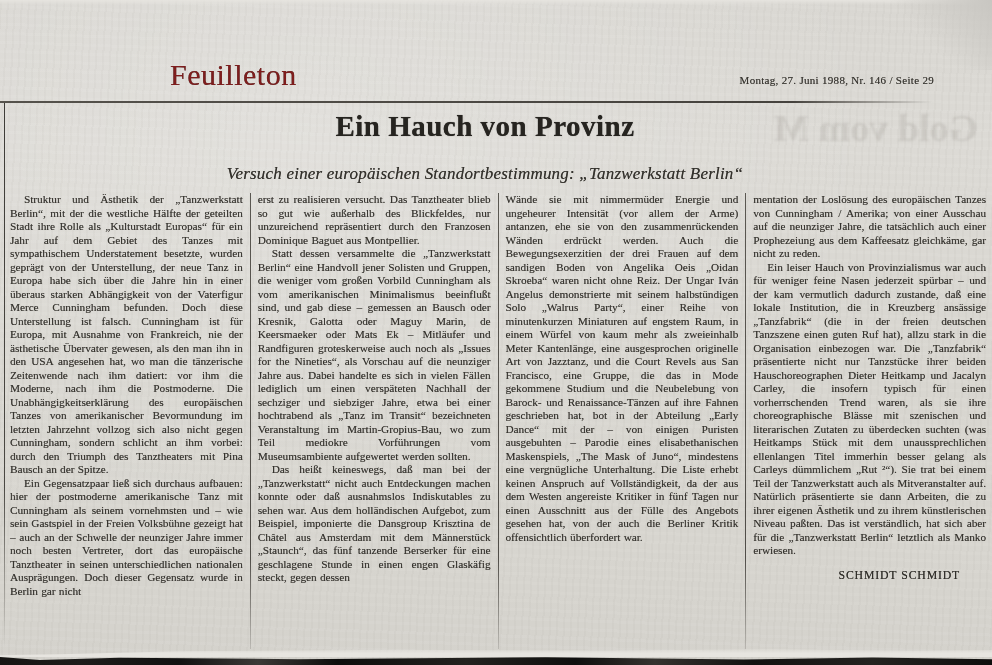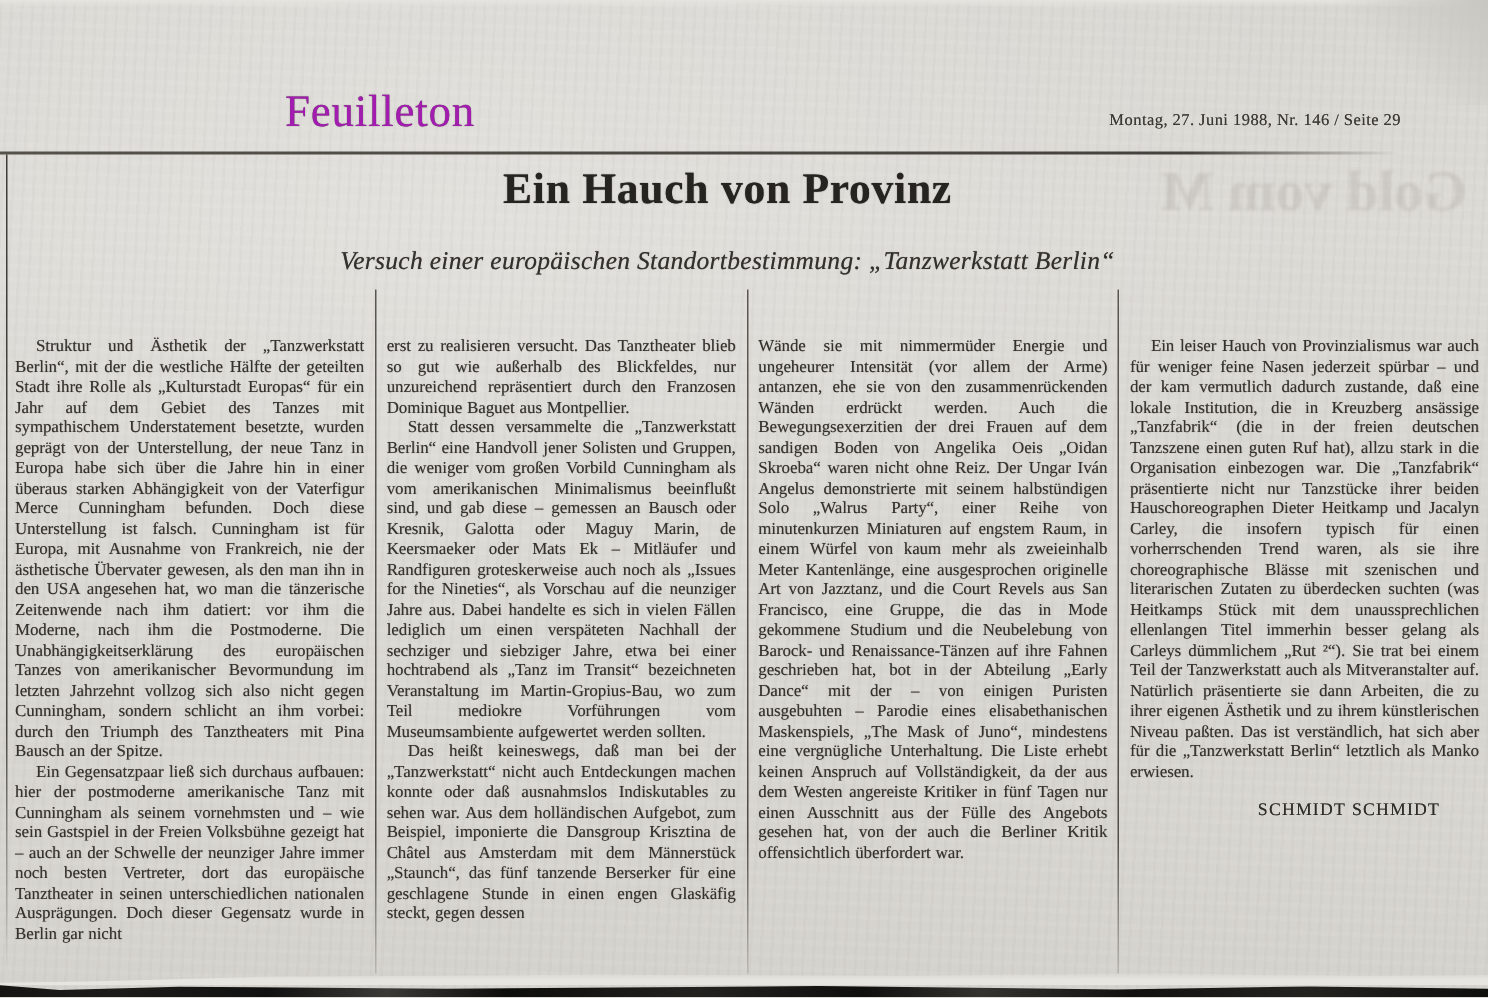--- a/index.html
+++ b/index.html
@@ -26,23 +26,22 @@
     pointer-events: none;
   }
   .top-edge {
     position: absolute; top: 0; left: 0; right: 0; height: 5px;
     background: linear-gradient(180deg, #e6e4df, rgba(230,228,223,0));
     pointer-events: none;
   }
 
   .masthead-section {
     position: absolute; top: 58px; left: 170px;
-    font-size: 30px; letter-spacing: 0.5px; color: #a21caf;
+    font-size: 30px; letter-spacing: 0.5px; color: #7f1d1d;
     text-shadow: 0 0 0.6px rgba(43,41,38,0.8);
-    margin-left: 20px;
   }
   .dateline {
     position: absolute; top: 74px; right: 58px;
     font-size: 11px; color: #3a3833; letter-spacing: 0.3px;
     text-shadow: 0 0 0.4px rgba(58,56,51,0.7);
   }
   .header-rule {
     position: absolute; top: 101px; left: 0; width: 933px; height: 2px;
     background: linear-gradient(90deg, #55524c 0%, #45423d 85%, rgba(69,66,61,0) 100%);
   }
@@ -78,21 +77,20 @@
     position: absolute; top: 193px; left: 10px; right: 6px; height: 458px;
     display: flex;
   }
   .col {
     flex: 1 1 0;
     font-size: 11.2px; line-height: 13.5px;
     text-align: justify;
     color: #34322d;
     text-shadow: 0.2px 0.2px 0.5px rgba(52,50,45,0.55);
     word-spacing: 0.5px;
-    margin-top: 32px;
   }
   .col p { margin: 0; }
   .col p.indent { text-indent: 14px; }
   .col-rule {
     width: 1px; margin: 0 7px; height: 456px;
     background: linear-gradient(180deg, #5a5751 0%, #504d48 80%, rgba(80,77,72,0.2) 100%);
     flex: 0 0 1px;
   }
   .byline {
     margin-top: 11px; padding-right: 26px;
@@ -141,19 +139,20 @@
     <p>erst zu realisieren versucht. Das Tanztheater blieb so gut wie außerhalb des Blickfeldes, nur unzureichend repräsentiert durch den Franzosen Dominique Baguet aus Montpellier.</p>
     <p class="indent">Statt dessen versammelte die „Tanzwerkstatt Berlin“ eine Handvoll jener Solisten und Gruppen, die weniger vom großen Vorbild Cunningham als vom amerikanischen Minimalismus beeinflußt sind, und gab diese – gemessen an Bausch oder Kresnik, Galotta oder Maguy Marin, de Keersmaeker oder Mats Ek – Mitläufer und Randfiguren groteskerweise auch noch als „Issues for the Nineties“, als Vorschau auf die neunziger Jahre aus. Dabei handelte es sich in vielen Fällen lediglich um einen verspäteten Nachhall der sechziger und siebziger Jahre, etwa bei einer hochtrabend als „Tanz im Transit“ bezeichneten Veranstaltung im Martin-Gropius-Bau, wo zum Teil mediokre Vorführungen vom Museumsambiente aufgewertet werden sollten.</p>
     <p class="indent">Das heißt keineswegs, daß man bei der „Tanzwerkstatt“ nicht auch Entdeckungen machen konnte oder daß ausnahmslos Indiskutables zu sehen war. Aus dem holländischen Aufgebot, zum Beispiel, imponierte die Dansgroup Krisztina de Châtel aus Amsterdam mit dem Männerstück „Staunch“, das fünf tanzende Berserker für eine geschlagene Stunde in einen engen Glaskäfig steckt, gegen dessen</p>
   </div>
   <div class="col-rule"></div>
   <div class="col">
     <p>Wände sie mit nimmermüder Energie und ungeheurer Intensität (vor allem der Arme) antanzen, ehe sie von den zusammenrückenden Wänden erdrückt werden. Auch die Bewegungsexerzitien der drei Frauen auf dem sandigen Boden von Angelika Oeis „Oidan Skroeba“ waren nicht ohne Reiz. Der Ungar Iván Angelus demonstrierte mit seinem halbstündigen Solo „Walrus Party“, einer Reihe von minutenkurzen Miniaturen auf engstem Raum, in einem Würfel von kaum mehr als zweieinhalb Meter Kantenlänge, eine ausgesprochen originelle Art von Jazztanz, und die Court Revels aus San Francisco, eine Gruppe, die das in Mode gekommene Studium und die Neubelebung von Barock- und Renaissance-Tänzen auf ihre Fahnen geschrieben hat, bot in der Abteilung „Early Dance“ mit der – von einigen Puristen ausgebuhten – Parodie eines elisabethanischen Maskenspiels, „The Mask of Juno“, mindestens eine vergnügliche Unterhaltung. Die Liste erhebt keinen Anspruch auf Vollständigkeit, da der aus dem Westen angereiste Kritiker in fünf Tagen nur einen Ausschnitt aus der Fülle des Angebots gesehen hat, von der auch die Berliner Kritik offensichtlich überfordert war.</p>
   </div>
   <div class="col-rule"></div>
   <div class="col">
+    <p>mentation der Loslösung des europäischen Tanzes von Cunningham / Amerika; von einer Ausschau auf die neunziger Jahre, die tatsächlich auch einer Prophezeiung aus dem Kaffeesatz gleichkäme, gar nicht zu reden.</p>
     <p class="indent">Ein leiser Hauch von Provinzialismus war auch für weniger feine Nasen jederzeit spürbar – und der kam vermutlich dadurch zustande, daß eine lokale Institution, die in Kreuzberg ansässige „Tanzfabrik“ (die in der freien deutschen Tanzszene einen guten Ruf hat), allzu stark in die Organisation einbezogen war. Die „Tanzfabrik“ präsentierte nicht nur Tanzstücke ihrer beiden Hauschoreographen Dieter Heitkamp und Jacalyn Carley, die insofern typisch für einen vorherrschenden Trend waren, als sie ihre choreographische Blässe mit szenischen und literarischen Zutaten zu überdecken suchten (was Heitkamps Stück mit dem unaussprechlichen ellenlangen Titel immerhin besser gelang als Carleys dümmlichem „Rut ²“). Sie trat bei einem Teil der Tanzwerkstatt auch als Mitveranstalter auf. Natürlich präsentierte sie dann Arbeiten, die zu ihrer eigenen Ästhetik und zu ihrem künstlerischen Niveau paßten. Das ist verständlich, hat sich aber für die „Tanzwerkstatt Berlin“ letztlich als Manko erwiesen.</p>
     <div class="byline">SCHMIDT SCHMIDT</div>
   </div>
 </div>
 
 <div class="torn-strip"></div>
 <div class="scan-band"></div>
 
 </body></html>

